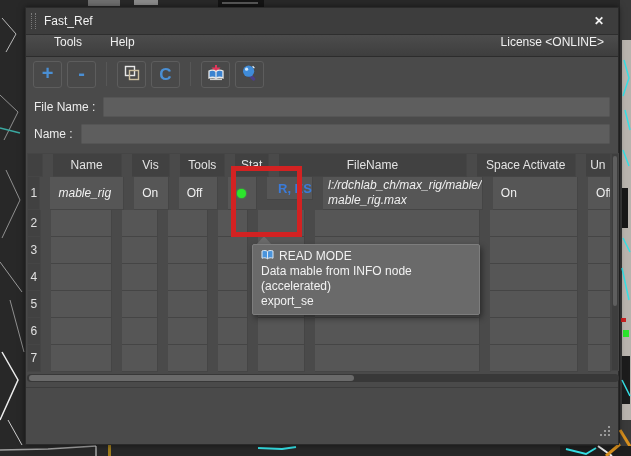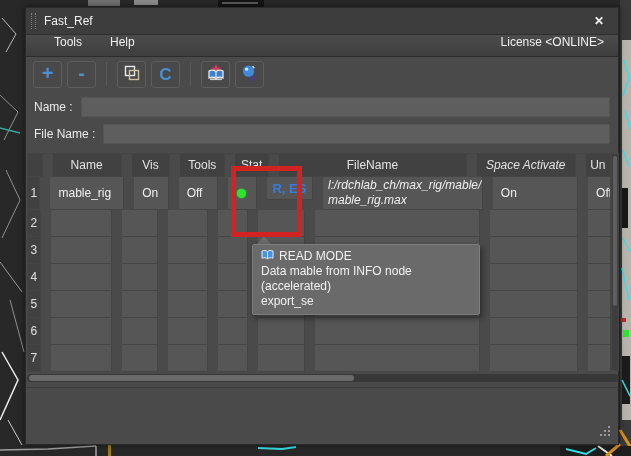--- a/index.html
+++ b/index.html
@@ -213,50 +213,50 @@
           <circle cx="7.6" cy="7.2" r="5.6" fill="#3f8bd8"></circle>
           <circle cx="5.6" cy="5.2" r="1.6" fill="#cfe6fa"></circle>
           <rect x="11.2" y="2.6" width="2.6" height="1.2" fill="#e8f4ff" transform="rotate(45 12.5 3.2)"></rect>
         </svg>
       </span>
     </div>
   </div>
 
   <div class="fields">
     <div class="frow">
+      <span class="flabel">File Name :</span>
+      <input class="finput" value="" style="">
+    </div>
+    <div class="frow">
       <span class="flabel">Name :</span>
-      <input class="finput" value="" style="">
-    </div>
-    <div class="frow">
-      <span class="flabel">File Name :</span>
       <input class="finput" value="" style="">
     </div>
   </div>
 
   <div class="table-area">
     <div class="grid" id="grid">
         <div class="trow">
           <div class="cell hdr" style="width: 15px; height: 23px;"></div>
           <div class="cell hdr" style="width: 71px; height: 23px;">Name</div>
           <div class="cell hdr" style="width: 40px; height: 23px;">Vis</div>
           <div class="cell hdr" style="width: 46px; height: 23px;">Tools</div>
           <div class="cell hdr" style="width: 35px; height: 23px;">Stat</div>
           <div class="cell hdr" style="width: 193px; height: 23px;">FileName</div>
-          <div class="cell hdr" style="width: 102px; height: 23px; font-style: italic;">Space Activate</div>
+          <div class="cell hdr" style="width: 102px; height: 23px;">Space Activate</div>
           <div class="cell hdr" style="width: 26px; height: 23px;">Un</div>
         </div>
         <div class="trow">
           <div class="cell num" style="width: 15px; height: 33px;">1</div>
-          <div class="cell" style="width: 88px; height: 33px;">mable_rig</div>
+          <div class="cell" style="width: 88px; height: 33px; font-style: italic;">mable_rig</div>
           <div class="cell" style="width: 40px; height: 33px;">On</div>
           <div class="cell" style="width: 46px; height: 33px;">Off</div>
           <div class="cell center" style="width: 35px; height: 33px;">
             <div class="dot"></div>
           </div>
-          <div class="cell center" style="width: 56px; height: 23px;">
+          <div class="cell center" style="width: 56px; height: 23px; justify-content: flex-end;">
             <div class="tag-text">R, ES</div>
           </div>
           <div class="cell" style="width: 193px; height: 33px;">
             <div class="fname">
               <div>l:/rdchlab_ch/max_rig/mable/</div>
               <div>mable_rig.max</div>
             </div>
           </div>
           <div class="cell" style="width: 102px; height: 33px;">On</div>
           <div class="cell" style="width: 26px; height: 33px;">Off</div>

